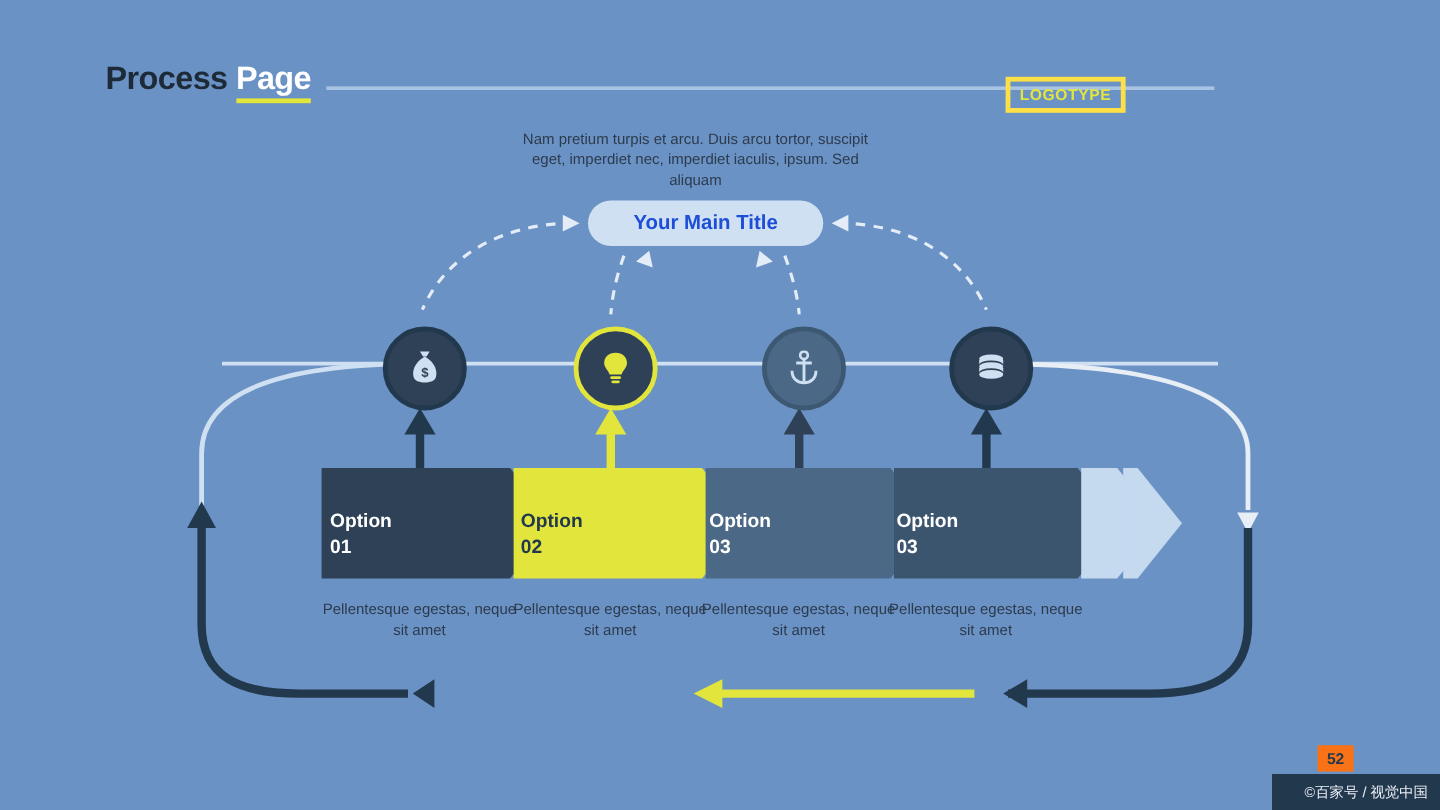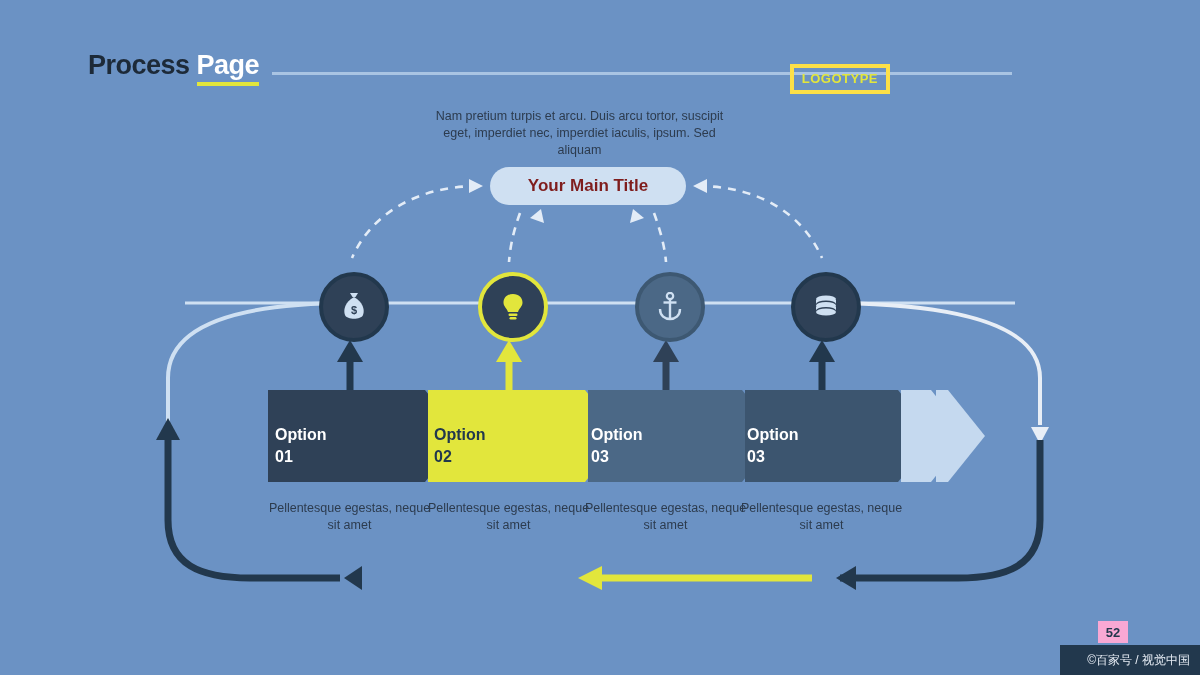--- a/index.html
+++ b/index.html
@@ -5,21 +5,21 @@
   html,body{margin:0;padding:0;}
   body{
     width:1200px;height:675px;
     background:#6b92c4;
     font-family:"Liberation Sans", sans-serif;
     overflow:hidden;
     position:relative;
   }
   
   #header{
-    position:absolute;left:0;top:0;width:976px;height:110px;
+    position:absolute;left:0;top:0;width:976px;height:110px;padding-left:48px;
   }
   #title{
     position:absolute;left:88px;top:50px;
     font-size:27px;font-weight:bold;letter-spacing:-0.5px;
     color:#1d2a38;
     white-space:nowrap;
   }
   #title .hl{color:#ffffff;border-bottom:4px solid #e2e63c;padding-bottom:2px;}
   #title-rule{
     position:absolute;left:272px;top:72px;width:740px;height:3px;
@@ -34,21 +34,21 @@
   
   #lead{
     position:absolute;left:422px;top:108px;width:315px;
     text-align:center;color:#2c3b4e;font-size:12.5px;line-height:17px;
   }
   
   #main-title{
     position:absolute;left:490px;top:167px;width:196px;height:38px;
     background:#cfe0f2;border-radius:19px;
     display:flex;align-items:center;justify-content:center;
-    color:#7f1d1d;font-size:17px;font-weight:bold;
+    color:#1d4ed8;font-size:17px;font-weight:bold;
   }
   
   #art{position:absolute;left:0;top:0;}
   
   .node{
     position:absolute;width:62px;height:62px;border-radius:50%;
     display:flex;align-items:center;justify-content:center;
   }
   .node.dark{background:#2f4157;border:4px solid #22384d;}
   .node.yellow{background:#2f4157;border:4px solid #e2e63c;}
@@ -61,21 +61,21 @@
   }
   .opt-label.dark-text{color:#22384d;}
   
   .caption{
     position:absolute;width:175px;text-align:center;
     color:#2c3b4e;font-size:12.5px;line-height:17px;
   }
   
   #page-num{
     position:absolute;right:72px;bottom:32px;
-    width:30px;height:22px;background:#f9a8d4;color:#22384d;
+    width:30px;height:22px;background:#f97316;color:#22384d;
     font-size:13px;font-weight:bold;
     display:flex;align-items:center;justify-content:center;
   }
   #footer-bar{
     position:absolute;right:0;bottom:0;width:140px;height:30px;background:#22384d;
   }
   #credit{
     position:absolute;right:10px;bottom:6px;
     color:#e8eef6;font-size:12px;
     font-family:"Liberation Sans", sans-serif;

